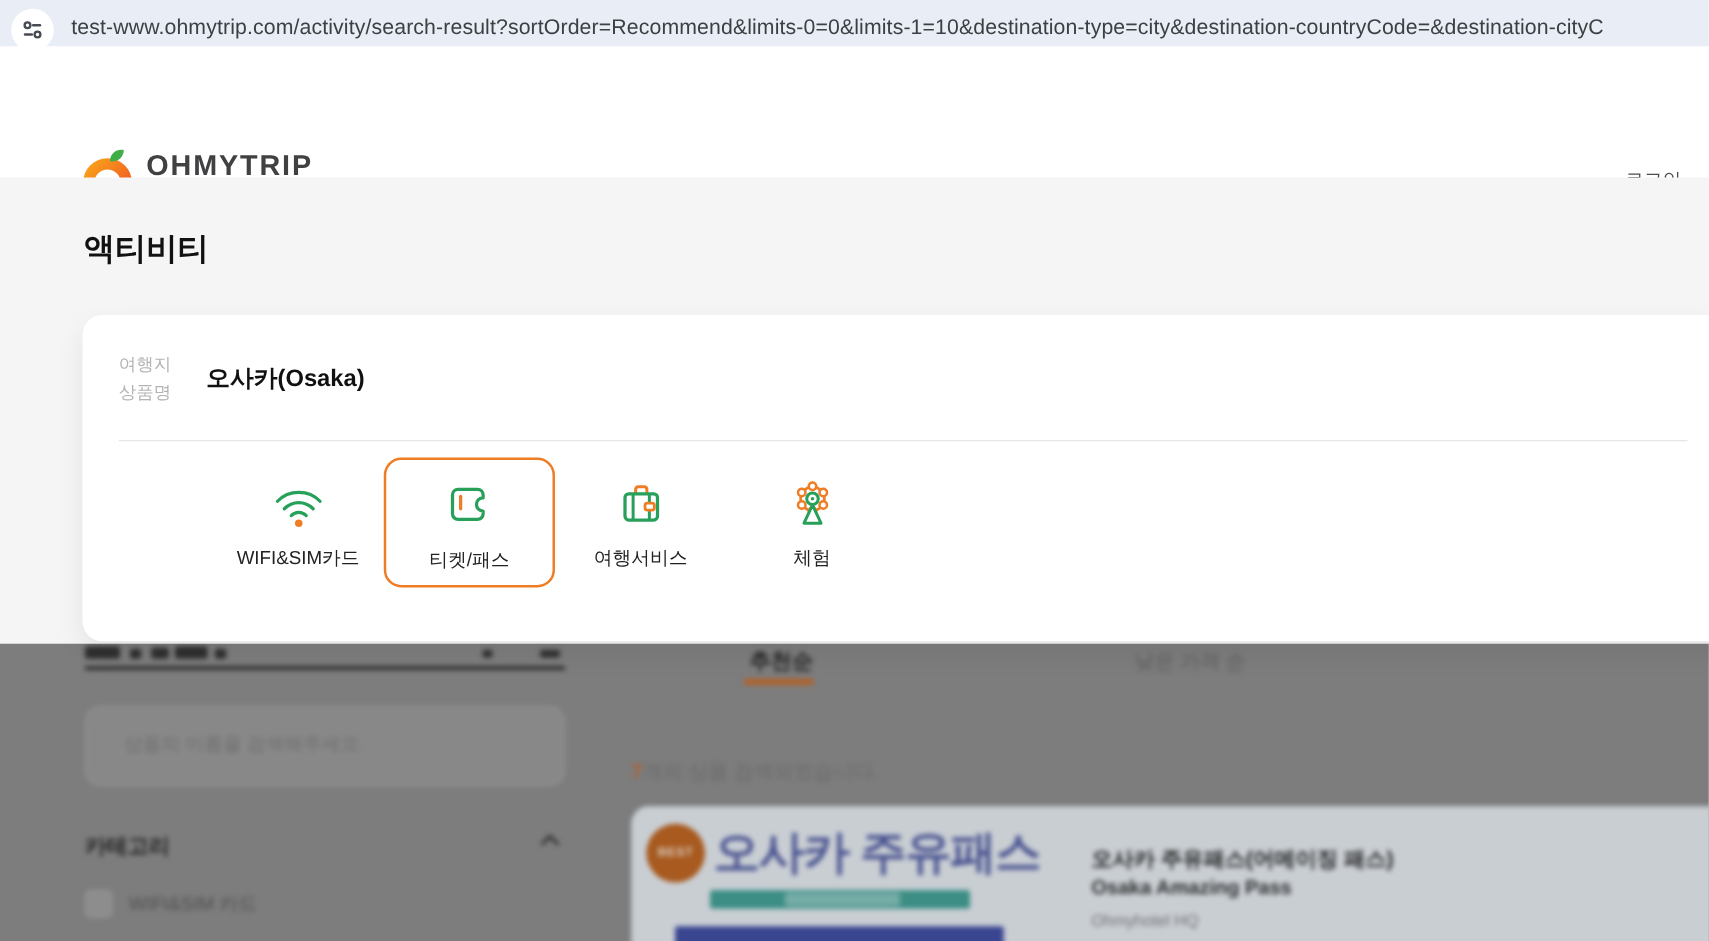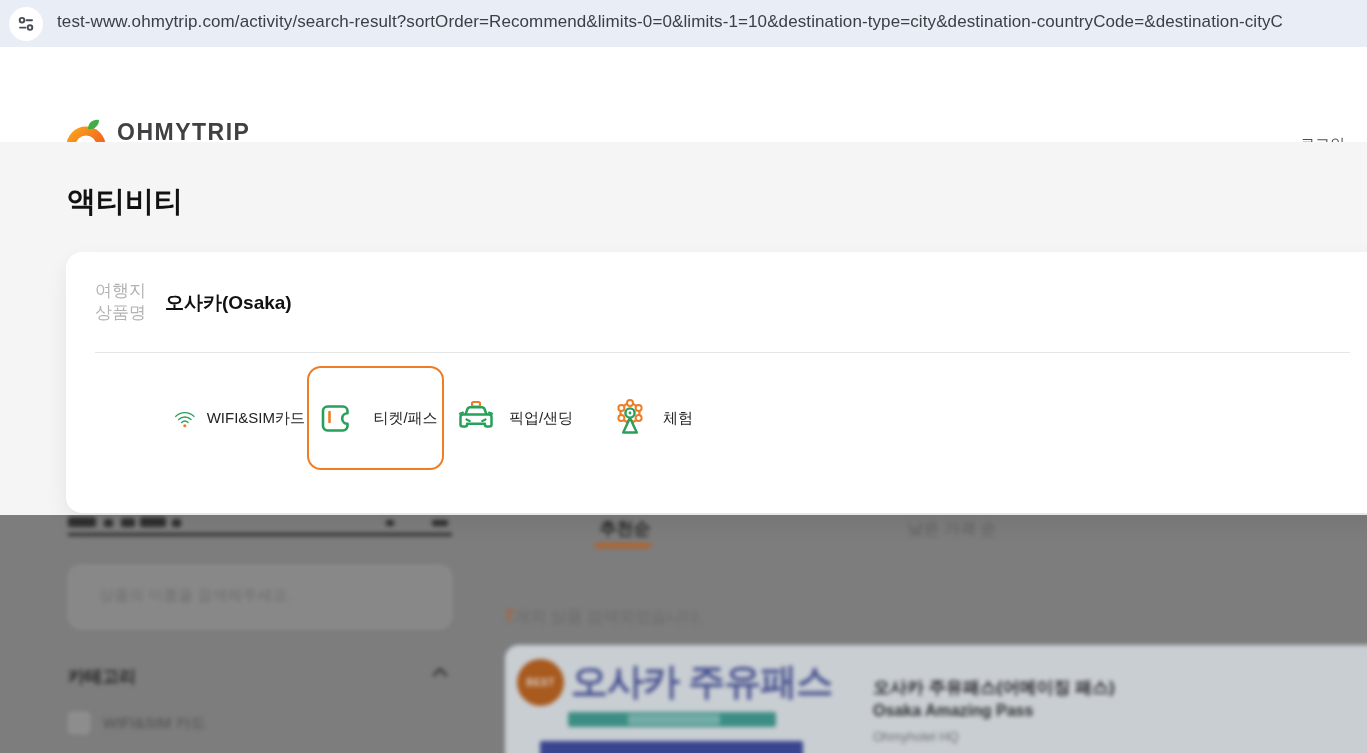--- a/index.html
+++ b/index.html
@@ -1,43 +1,43 @@
 <!DOCTYPE html>
 <html><head>
 <meta charset="utf-8">
 <style>
   * { margin:0; padding:0; box-sizing:border-box; }
   html,body { width:1367px; height:753px; overflow:hidden; background:#fff;
     font-family:"Liberation Sans","DejaVu Sans",sans-serif; }
   
-  .urlbar { position:absolute; top:0; left:0; width:1367px; height:47px; background:#e9eef6; }
+  .urlbar { position:absolute; top:0; left:0; width:1367px; height:37px; background:#e9eef6; }
   .urlbar .site-btn { position:absolute; left:9px; top:7px; width:34px; height:34px; border-radius:50%;
     background:#fff; display:flex; align-items:center; justify-content:center; }
   .urlbar .url-text { position:absolute; left:57px; top:12px; font-size:17px; color:#3c4043;
     white-space:nowrap; letter-spacing:0.1px; }
   
   .header { position:absolute; top:47px; left:0; width:1367px; height:95px; background:#fff;padding-left:13px; }
   .logo { position:absolute; left:66px; top:70px; display:flex; align-items:flex-start; cursor:pointer; }
   .logo-text-wrap { margin-left:9px; }
   .logo-text { font-size:23px; font-weight:800; color:#414042; letter-spacing:1.5px; line-height:30px; }
   .logo-sub { font-size:10.5px; font-weight:700; color:#414042; letter-spacing:1px; margin-left:46px; margin-top:2px; }
   .logo-sub .by { font-weight:400; color:#6b6b6b; letter-spacing:0.4px; }
   .login-link { position:absolute; right:22px; top:88px; font-size:15px; color:#4d4d4d;
     text-decoration:underline; cursor:pointer; }
   
   .content-bg { position:absolute; top:142px; left:0; width:1367px; height:611px; background:#f5f5f5; }
-  .page-title { position:absolute; left:67px; top:40px; font-size:29px; font-weight:800; color:#111; }
+  .page-title { position:absolute; left:67px; top:40px; font-size:25px; font-weight:800; color:#111; }
   
   .search-card { position:absolute; left:66px; top:110px; width:1324px; height:261px; background:#fff;
     border-radius:16px; box-shadow:0 10px 22px rgba(0,0,0,0.07); z-index:3; }
-  .field-label { position:absolute; left:29px; top:28px; font-size:17px; color:#b3b3b3; line-height:22px; }
+  .field-label { position:absolute; left:29px; top:28px; font-size:14px; color:#b3b3b3; line-height:22px; }
   .field-value { position:absolute; left:99px; top:38px; font-size:19px; font-weight:600; color:#111; }
   .card-divider { position:absolute; left:29px; right:40px; top:100px; height:1px; background:#e6e6e6; }
   .cat-row { position:absolute; left:104px; top:114px; display:flex; }
-  .cat { width:137px; height:104px; display:flex; align-items:center;
+  .cat { width:137px; height:104px; display:flex; flex-direction:column; align-items:center;
     justify-content:center; gap:9px; border:2px solid transparent; border-radius:14px; cursor:pointer; }
   .cat.selected { border-color:#ee7d26;gap:12px; }
   .cat .clabel { font-size:15px; color:#222; white-space:nowrap; }
   .cicon { width:48px; height:48px; display:block; }
   
   .fold { position:absolute; top:515px; left:0; width:1367px; height:238px; background:#7d7d7d; overflow:hidden; }
   .fold-inner { position:absolute; inset:0; filter:blur(2.3px); }
   .fold-sidebar { position:absolute; left:68px; top:0; width:384px; height:238px; }
   .remnant { position:absolute; background:#2f2f2f; border-radius:2px; }
   .sb-underline { position:absolute; left:0; top:18px; width:384px; height:3px; background:#2c2c2c; }
@@ -131,32 +131,32 @@
 
       <div class="cat selected">
         <svg class="cicon" viewBox="0 0 48 48">
           <path d="M10 17 a4.5 4.5 0 0 1 4.5 -4.5 h15.5 a4.5 4.5 0 0 1 4.5 4.5 v2.2 a5.3 5.3 0 0 0 0 10.6 v2.2 a4.5 4.5 0 0 1 -4.5 4.5 h-15.5 a4.5 4.5 0 0 1 -4.5 -4.5 z" fill="none" stroke="#27a05a" stroke-width="2.6" stroke-linejoin="round"></path>
           <line x1="16.5" y1="18" x2="16.5" y2="28" stroke="#ee7d26" stroke-width="2.6" stroke-linecap="round"></line>
         </svg>
         <span class="clabel">티켓/패스</span>
       </div>
 
 
-
-
       <div class="cat">
         <svg class="cicon" viewBox="0 0 48 48">
-          <rect x="20" y="8" width="8" height="4.5" rx="1.5" fill="none" stroke="#ee7d26" stroke-width="2.2"></rect>
-          <path d="M13.5 20.5 l1.9 -5.3 a3 3 0 0 1 2.8 -2 h11.6 a3 3 0 0 1 2.8 2 l1.9 5.3" fill="none" stroke="#27a05a" stroke-width="2.5"></path>
-          <path d="M11 20.5 h26 a2.5 2.5 0 0 1 2.5 2.5 v7.5 a2 2 0 0 1 -2 2 h-2.6 a2 2 0 0 1 -2 -2 v-0.8 h-17.8 v0.8 a2 2 0 0 1 -2 2 h-2.6 a2 2 0 0 1 -2 -2 v-7.5 a2.5 2.5 0 0 1 2.5 -2.5 z" fill="none" stroke="#27a05a" stroke-width="2.5" stroke-linejoin="round"></path>
-          <path d="M14.5 25.5 l3.2 1.6 M33.5 25.5 l-3.2 1.6" stroke="#27a05a" stroke-width="2.2" stroke-linecap="round"></path>
-          <path d="M11 18.5 l-3.2 1.2 M37 18.5 l3.2 1.2" stroke="#27a05a" stroke-width="2" stroke-linecap="round"></path>
-        </svg>
-        <span class="clabel">픽업/샌딩</span>
-      </div>
+          <path d="M19.5 14.5 v-3 a2.2 2.2 0 0 1 2.2 -2.2 h4.6 a2.2 2.2 0 0 1 2.2 2.2 v3" fill="none" stroke="#ee7d26" stroke-width="2.4"></path>
+          <rect x="11" y="15" width="26" height="21" rx="3" fill="none" stroke="#27a05a" stroke-width="2.6"></rect>
+          <line x1="17.5" y1="15.5" x2="17.5" y2="35.5" stroke="#27a05a" stroke-width="2.4"></line>
+          <line x1="30.5" y1="15.5" x2="30.5" y2="35.5" stroke="#27a05a" stroke-width="2.4"></line>
+          <rect x="27" y="22.5" width="7.5" height="5.5" rx="1.8" fill="#fff" stroke="#ee7d26" stroke-width="2.2"></rect>
+        </svg>
+        <span class="clabel">여행서비스</span>
+      </div>
+
+
 
       <div class="cat">
         <svg class="cicon" viewBox="0 0 48 48">
           <circle cx="24" cy="19" r="9.5" fill="none" stroke="#ee7d26" stroke-width="2.2"></circle>
           <circle cx="24" cy="9" r="3" fill="#fff" stroke="#ee7d26" stroke-width="2"></circle>
           <circle cx="32.6" cy="14" r="3" fill="#fff" stroke="#ee7d26" stroke-width="2"></circle>
           <circle cx="32.6" cy="24" r="3" fill="#fff" stroke="#ee7d26" stroke-width="2"></circle>
           <circle cx="24" cy="29" r="3" fill="#fff" stroke="#ee7d26" stroke-width="2"></circle>
           <circle cx="15.4" cy="24" r="3" fill="#fff" stroke="#ee7d26" stroke-width="2"></circle>
           <circle cx="15.4" cy="14" r="3" fill="#fff" stroke="#ee7d26" stroke-width="2"></circle>

